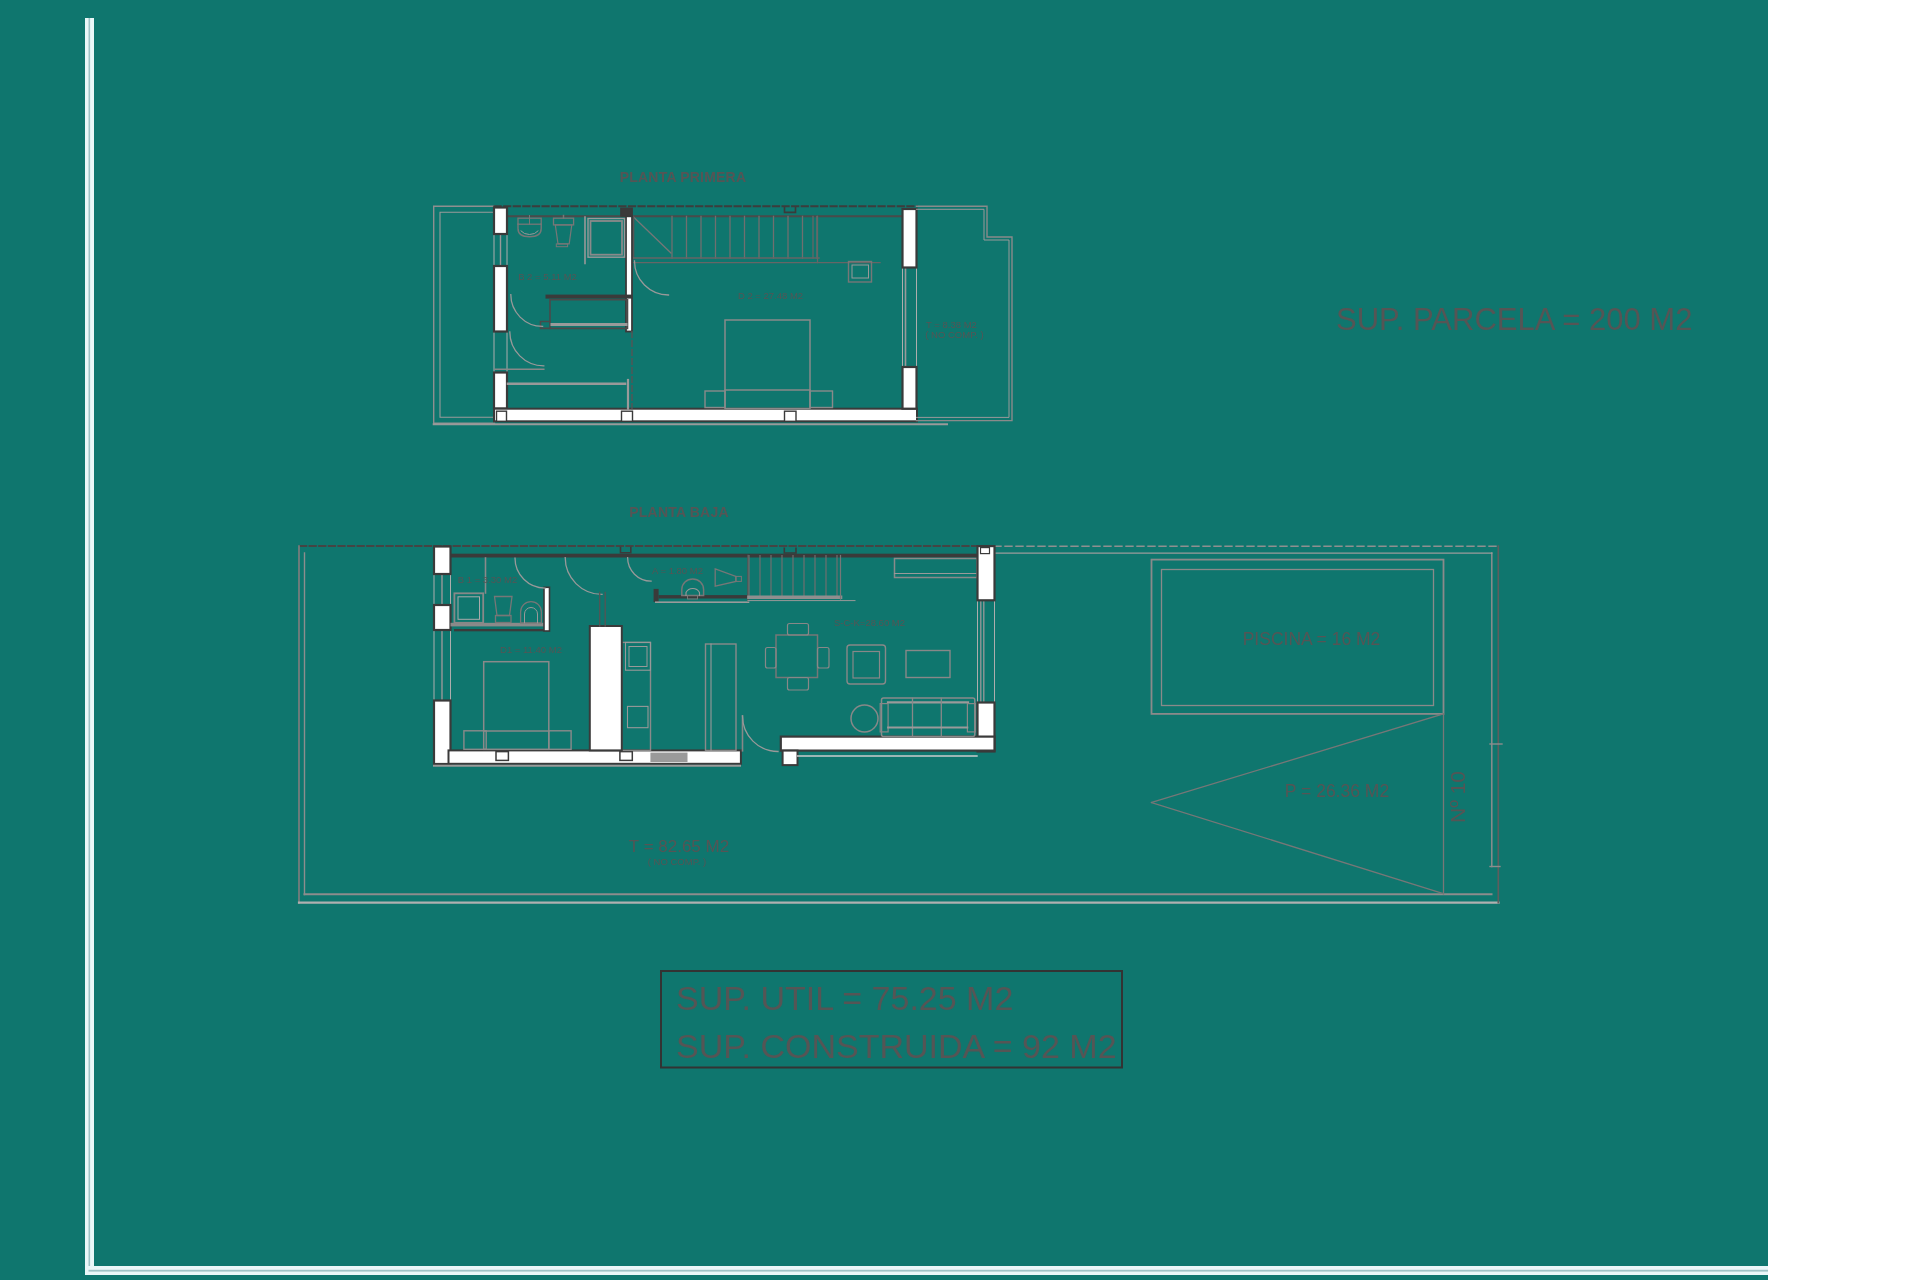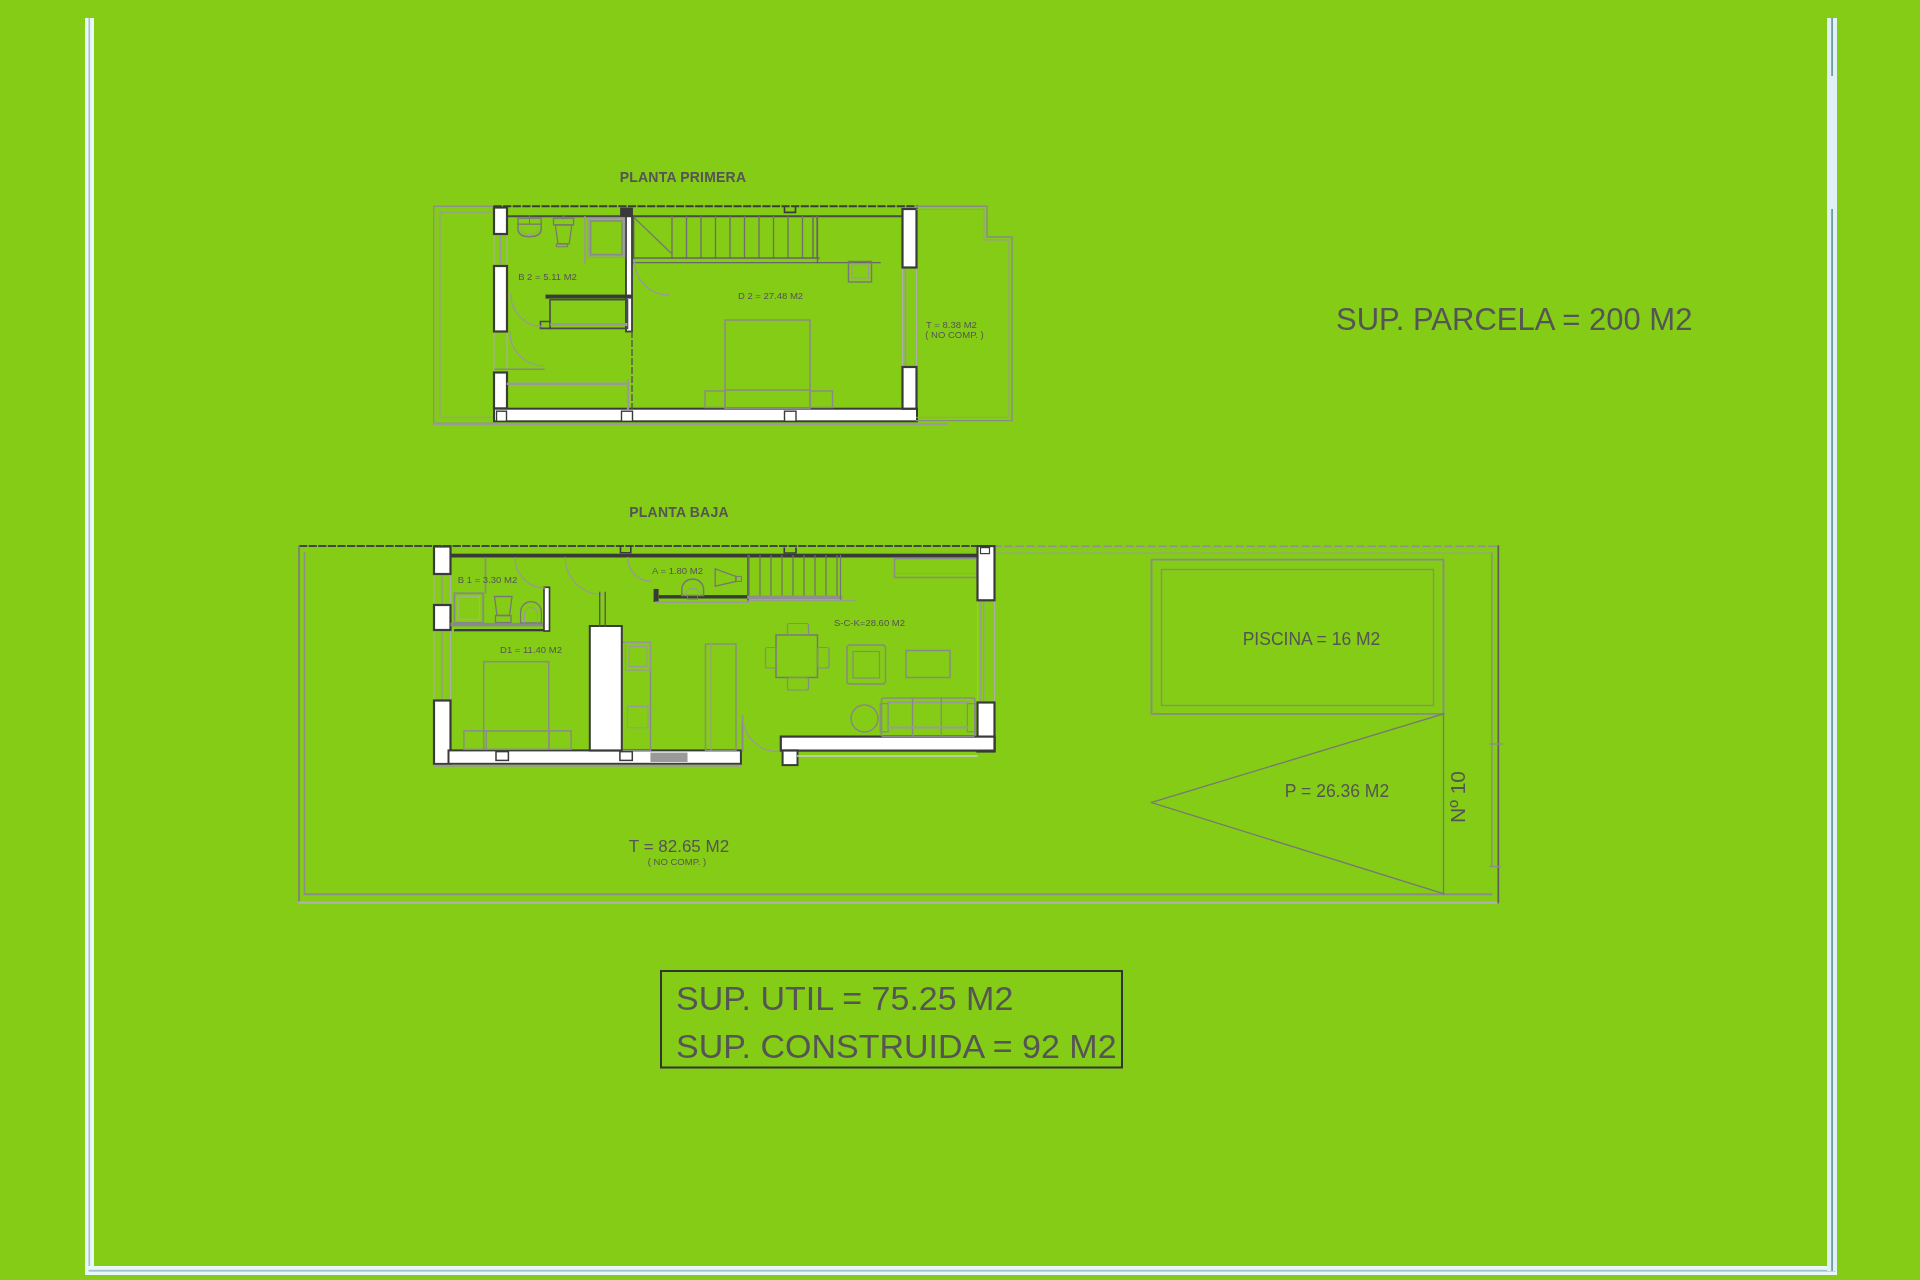--- a/index.html
+++ b/index.html
@@ -1,16 +1,16 @@
 <!DOCTYPE html>
 <html><head>
 <meta charset="utf-8">
 <style>
   html,body{margin:0;padding:0;background:#ffffff;}
-  .page{position:relative;width:1920px;height:1280px;background:#84cc16;overflow:hidden;}
+  .page{position:relative;width:1768px;height:1280px;background:#0f766e;overflow:hidden;}
   svg{position:absolute;top:0;left:0;}
   text{font-family:"Liberation Sans",sans-serif;fill:#555;}
 </style>
 </head>
 <body>
 <div class="page">
 <svg width="1920" height="1280" viewBox="0 0 1920 1280">
 
 <rect x="85" y="18" width="9" height="1253" fill="#eaf7f8"></rect>
 

